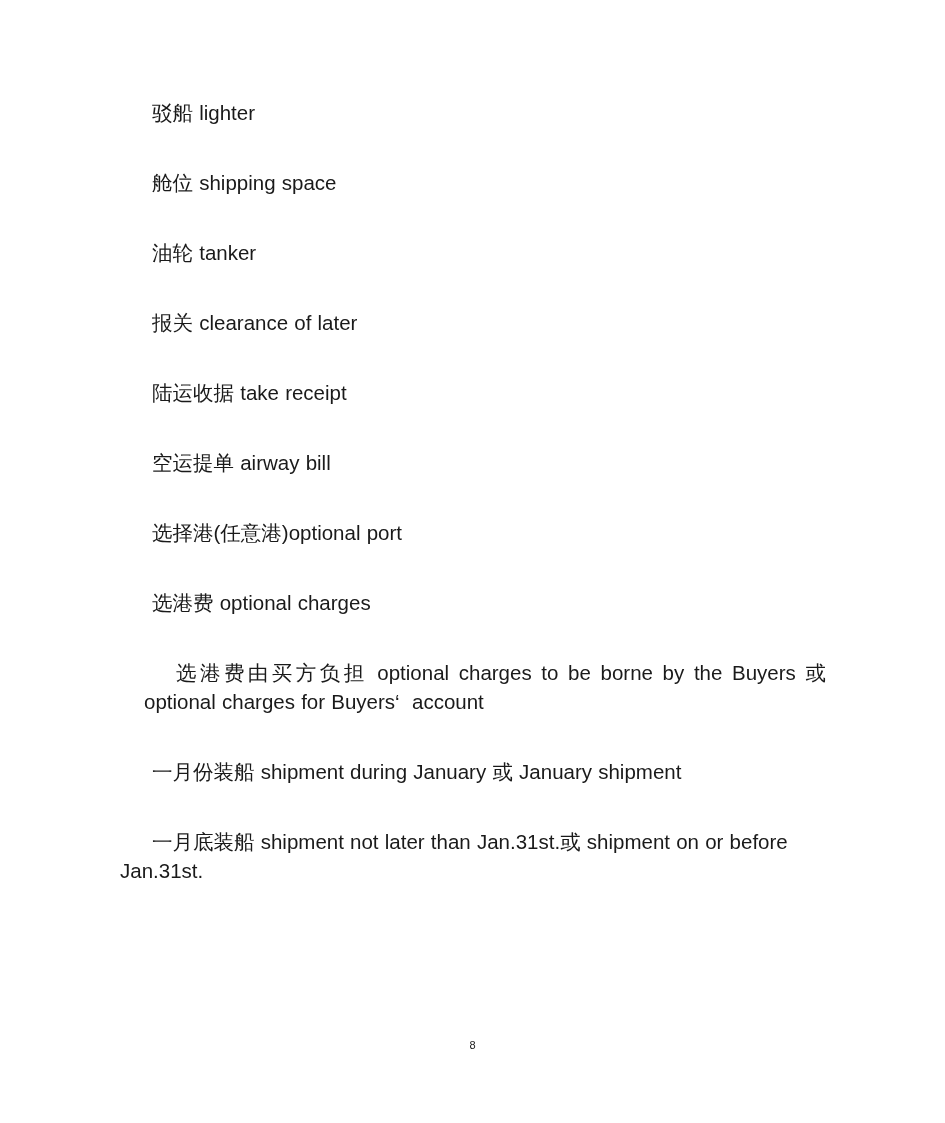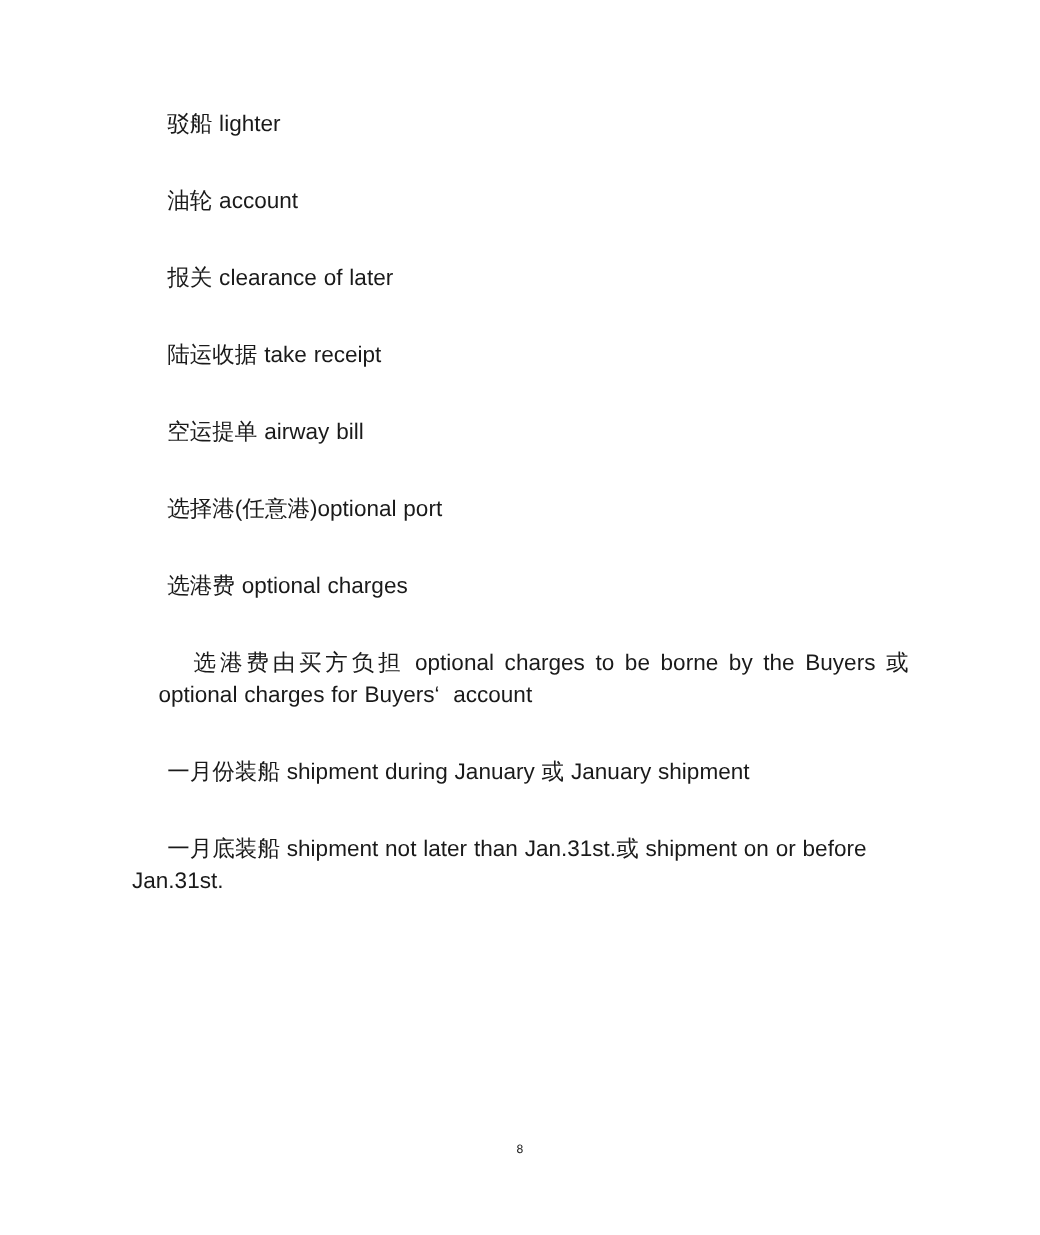--- a/index.html
+++ b/index.html
@@ -61,22 +61,23 @@
 </style>
 </head>
 <body>
 
 <div class="page">
 
   <div class="content">
 
     <p class="entry">驳船 lighter</p>
 
+    <p class="entry">舱位 shipping space</p>
 
-    <p class="entry">油轮 account</p>
+    <p class="entry">油轮 tanker</p>
 
     <p class="entry">报关 clearance of later</p>
 
     <p class="entry">陆运收据 take receipt</p>
 
 
     <p class="entry">空运提单 airway bill</p>
 
 
     <p class="entry">选择港(任意港)optional port</p>

